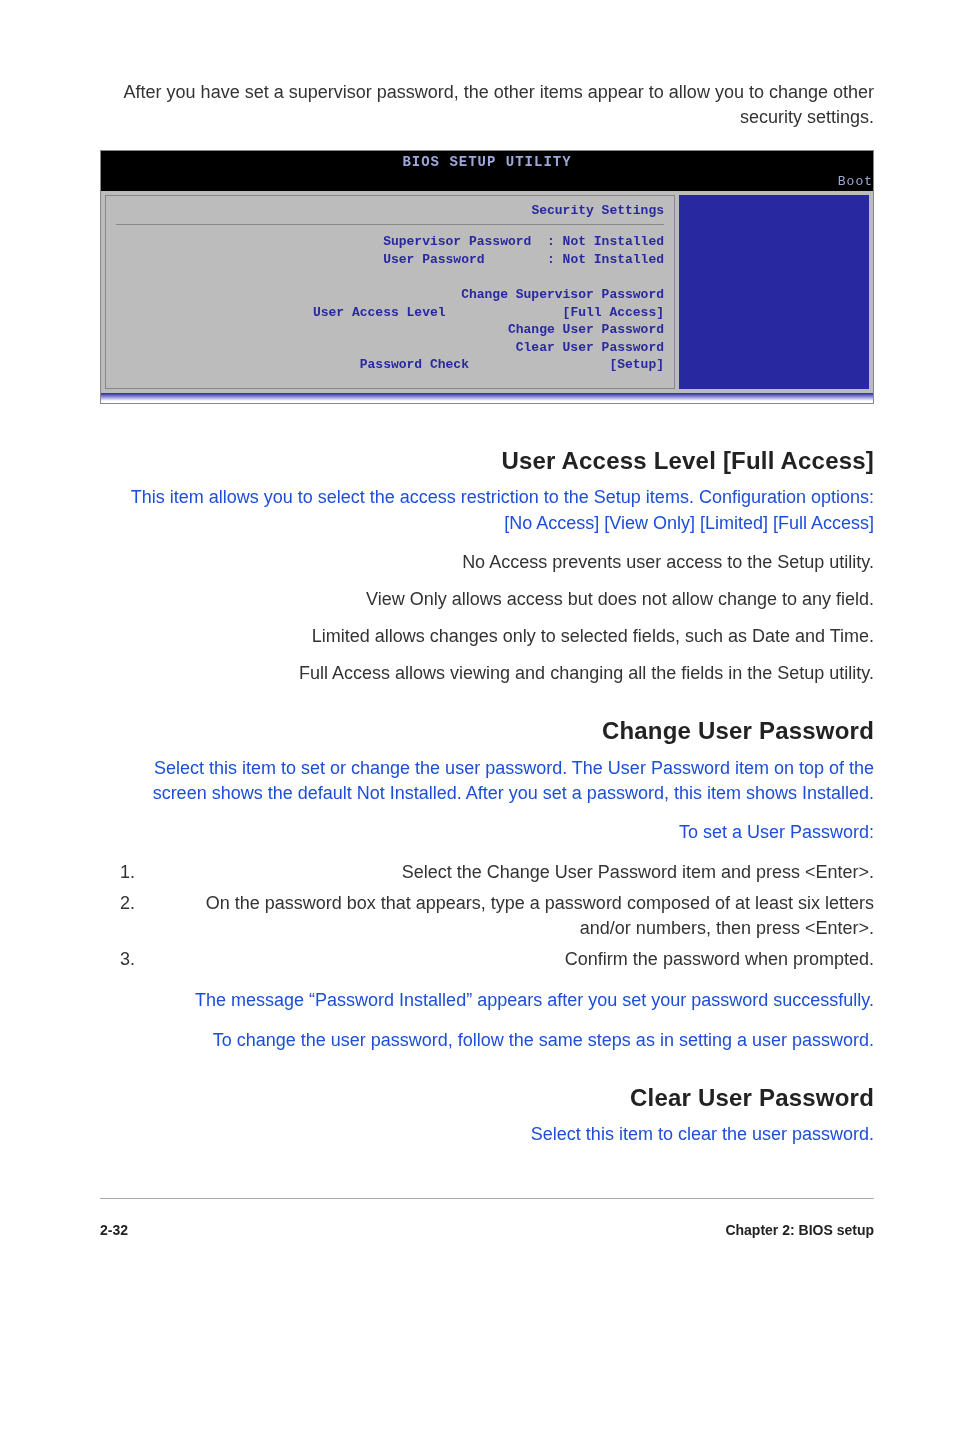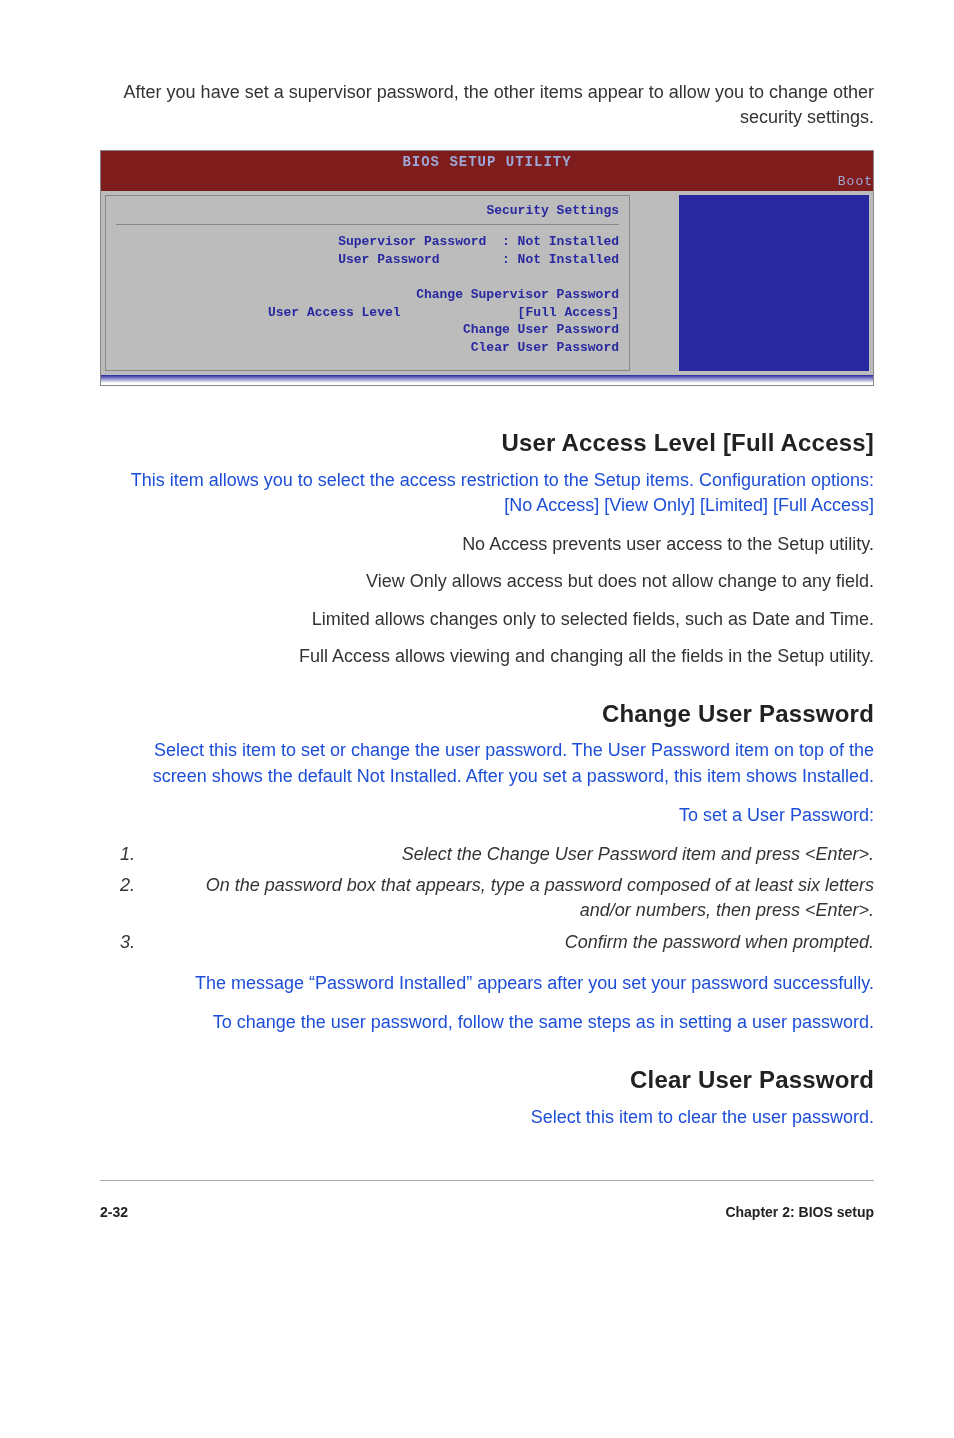--- a/index.html
+++ b/index.html
@@ -14,39 +14,38 @@
     line-height: 1.4;
   }
   .intro-para { margin-bottom: 20px; color: #333; }
   .bios-box {
     width: 100%;
     border: 1px solid #888;
     margin-bottom: 40px;
     background: #2828a0;
   }
   .bios-title-bar {
-    background: #7f1d1d;
+    background: #000000;
     color: #9ea8d8;
     text-align: center;
     font-family: "Courier New", monospace;
     font-weight: bold;
     font-size: 14px;
     padding: 2px 0 0 0;
     letter-spacing: 1px;
   }
   .bios-title-sub {
     color: #9ea8d8;
     display: block;
     font-size: 13px;
     font-weight: normal;
   }
   .bios-body {
     display: flex;
     background: #bcbcbc;
-    gap: 45px;
   }
   .bios-left {
     flex: 1;
     background: #bcbcbc;
     border: 1px solid #888;
     margin: 4px;
     padding: 6px 10px 14px 10px;
     font-family: "Courier New", monospace;
     font-size: 13px;
     color: #2828a0;
@@ -74,21 +73,21 @@
     font-family: Arial, sans-serif;
     font-weight: 900;
     font-size: 24px;
     color: #222;
     margin-top: 28px;
     margin-bottom: 8px;
     letter-spacing: 0.2px;
   }
   p.body-para { margin-bottom: 14px; color: #1d4ed8; }
   .indent-para { margin-left: 40px; margin-bottom: 12px; color: #333; }
-  ol.steps { margin: 0 0 16px 40px; padding: 0; font-style: italic; }
+  ol.steps { margin: 0 0 16px 40px; padding: 0; }
   ol.steps li { margin-bottom: 6px; padding-left: 10px; color: #333; }
   ol.steps li::marker { font-weight: normal; }
   .footer-line {
     border-top: 1px solid #aaa;
     margin-top: 50px;
     padding-top: 22px;
     display: flex;
     justify-content: space-between;
     font-size: 14px;
     font-weight: 900;
@@ -108,20 +107,21 @@
   <div class="bios-body">
     <div class="bios-left">
       <div class="bios-sec-heading">Security Settings</div>
       <div class="bios-row"><span>Supervisor Password</span>  : <span>Not Installed</span></div>
       <div class="bios-row"><span>User Password</span>        : <span>Not Installed</span></div>
       <div class="bios-row">&nbsp;</div>
       <div class="bios-row">Change Supervisor Password</div>
       <div class="bios-row"><span>User Access Level</span>               <span>[Full Access]</span></div>
       <div class="bios-row">Change User Password</div>
       <div class="bios-row">Clear User Password</div>
+      <div class="bios-row"><span>Password Check</span>                  <span>[Setup]</span></div>
     </div>
     <div class="bios-right"></div>
   </div>
   <div class="bios-fade"></div>
 </div>
 
 <h2 class="section-head">User Access Level [Full Access]</h2>
 <p class="body-para">This item allows you to select the access restriction to the Setup items. Configuration options: [No Access] [View Only] [Limited] [Full Access]</p>
 <p class="indent-para">No Access prevents user access to the Setup utility.</p>
 <p class="indent-para">View Only allows access but does not allow change to any field.</p>

